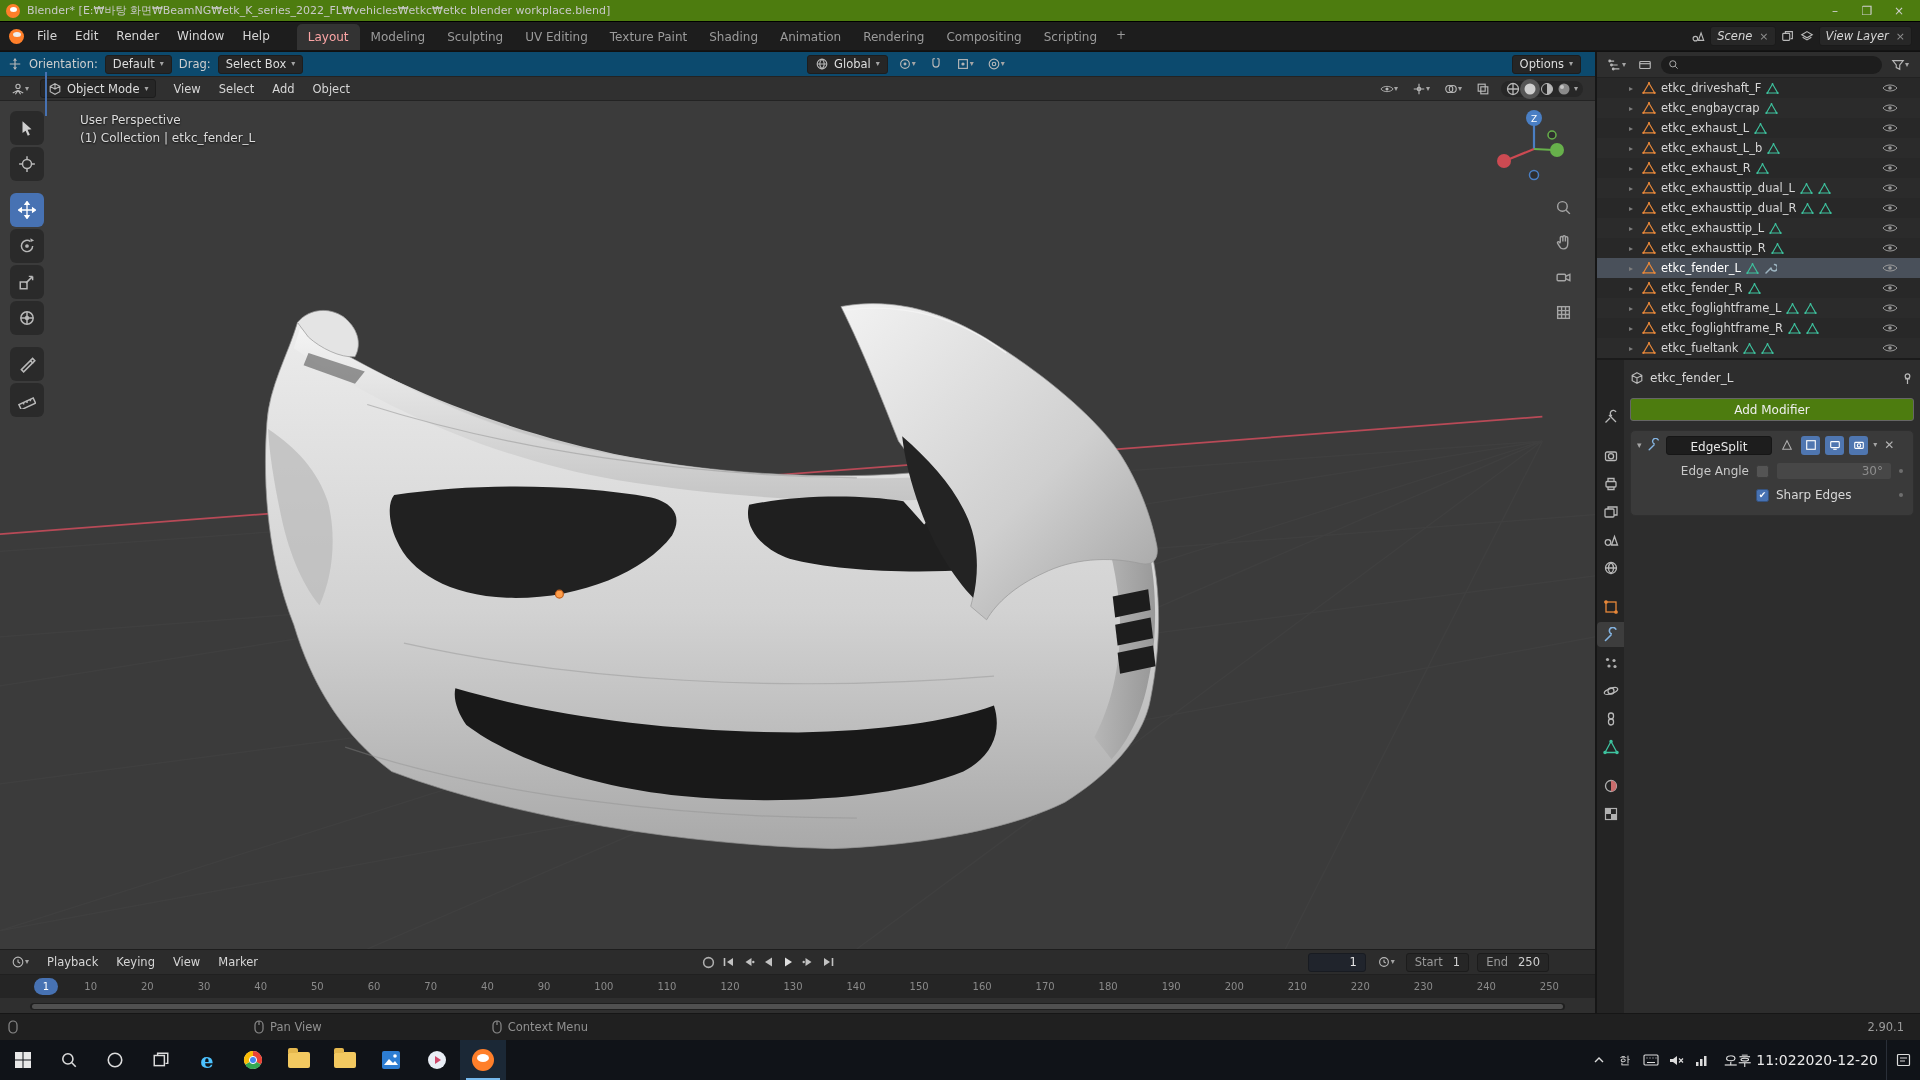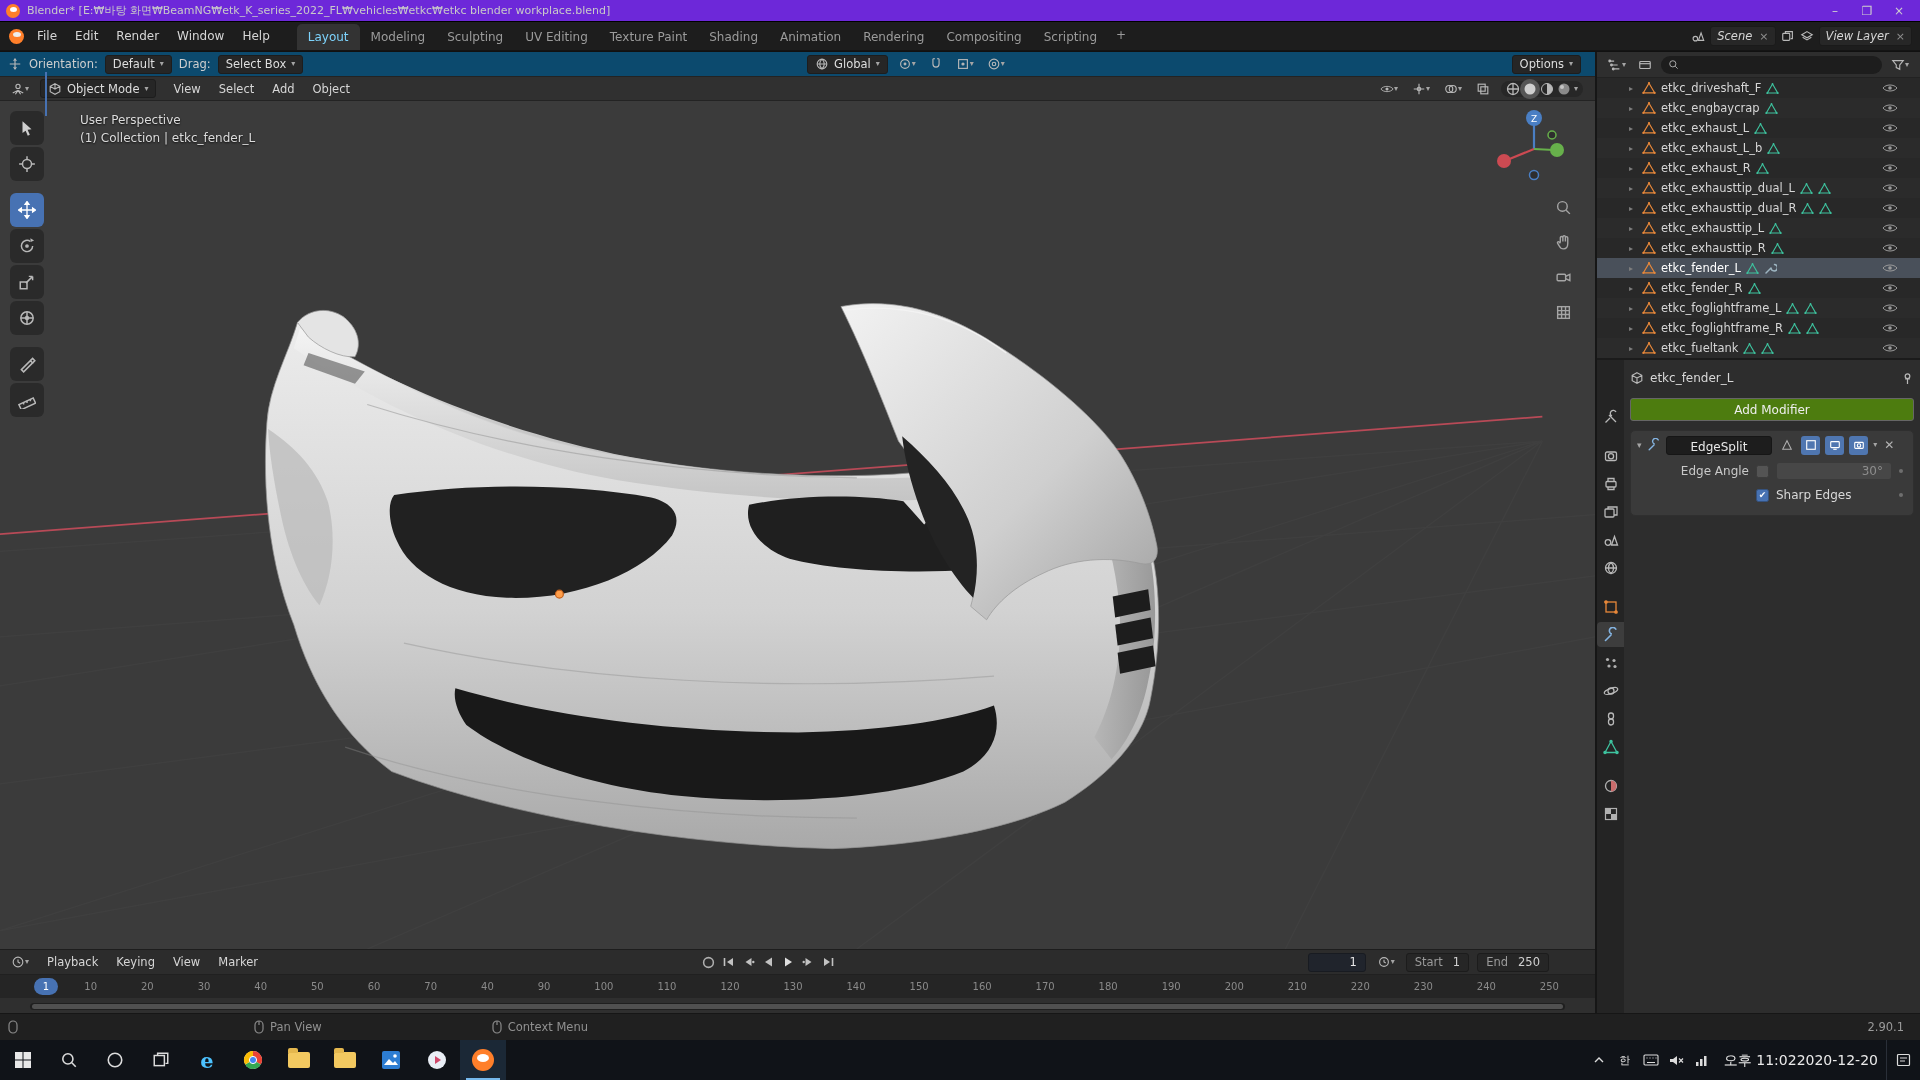--- a/index.html
+++ b/index.html
@@ -1,36 +1,36 @@
 <!DOCTYPE html>
 <html><head>
 <meta charset="utf-8">
 <style>
 *{margin:0;padding:0;box-sizing:border-box;font-family:"DejaVu Sans",sans-serif;}
 html,body{width:1920px;height:1080px;overflow:hidden;background:#111;}
 .app{position:relative;width:1920px;height:1080px;color:#d0d0d0;font-size:12px;-webkit-font-smoothing:antialiased;}
 
 
-.titlebar{height:22px;background:#6d28d9;display:flex;align-items:center;padding:0 6px;color:#c9c9c9;font-size:11px;border-bottom:1px solid #000;}
+.titlebar{height:22px;background:#4d7c0f;display:flex;align-items:center;padding:0 6px;color:#c9c9c9;font-size:11px;border-bottom:1px solid #000;}
 .titlebar .blender-logo{width:14px;height:14px;border-radius:50%;background:#ff7f2a;position:relative;margin-right:7px;flex:none;}
 .titlebar .blender-logo::after{content:"";position:absolute;left:4px;top:3px;width:7px;height:5px;border-radius:50%;background:#fff;}
 .titlebar .t-title{flex:1;white-space:nowrap;overflow:hidden;}
 .winbtns{display:flex;gap:2px;margin-left:auto;}
 .winbtn{width:30px;height:20px;display:flex;align-items:center;justify-content:center;color:#cfcfcf;font-size:12px;}
 
 
 .topbar{height:29px;background:#1d1d1d;display:flex;align-items:stretch;border-bottom:1px solid #141414;padding-left:4px;}
 .tb-logo{width:24px;display:flex;align-items:center;justify-content:center;}
 .tb-logo .blender-logo2{width:15px;height:15px;border-radius:50%;background:#ff7f2a;position:relative;}
 .tb-logo .blender-logo2::after{content:"";position:absolute;left:4px;top:3px;width:8px;height:5px;border-radius:50%;background:#eee;}
 .menu-row{display:flex;align-items:stretch;}
 .menu-item{display:flex;align-items:center;padding:0 9px;color:#d6d6d6;}
 .tabs{display:flex;align-items:flex-end;margin-left:18px;}
 .tab{display:flex;align-items:center;height:26px;padding:0 11px;color:#9b9b9b;border-radius:5px 5px 0 0;font-size:12px;}
-.tab.active{background:#333333;color:#7dd3fc;}
+.tab.active{background:#333333;color:#fca5a5;}
 .tab-add{color:#9b9b9b;padding:0 8px;display:flex;align-items:center;height:26px;}
 .tb-right{margin-left:auto;display:flex;align-items:center;gap:5px;padding-right:8px;}
 .pill{display:flex;align-items:center;gap:5px;background:#272727;border:1px solid #1a1a1a;border-radius:3px;height:20px;padding:0 6px;color:#d6d6d6;font-size:11.5px;font-style:italic;}
 .pill .x{color:#8e8e8e;font-size:11px;margin-left:2px;}
 .mini-ic{width:14px;height:14px;flex:none;}
 .car{font-size:8px;color:#a5a5a5;line-height:1;}
 
 
 .workrow{position:absolute;top:52px;left:0;right:0;bottom:67px;display:flex;}
 .left-col{width:1597px;display:flex;flex-direction:column;border-right:2px solid #161616;}

